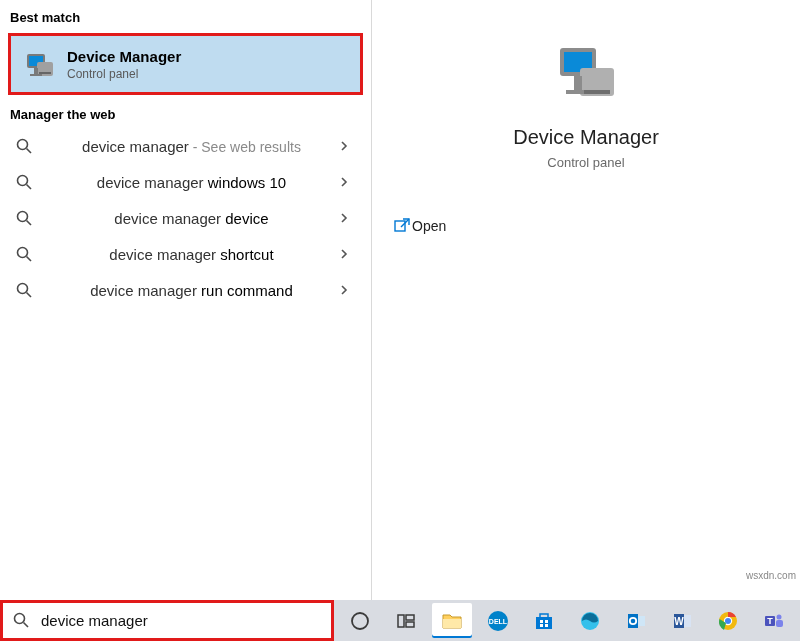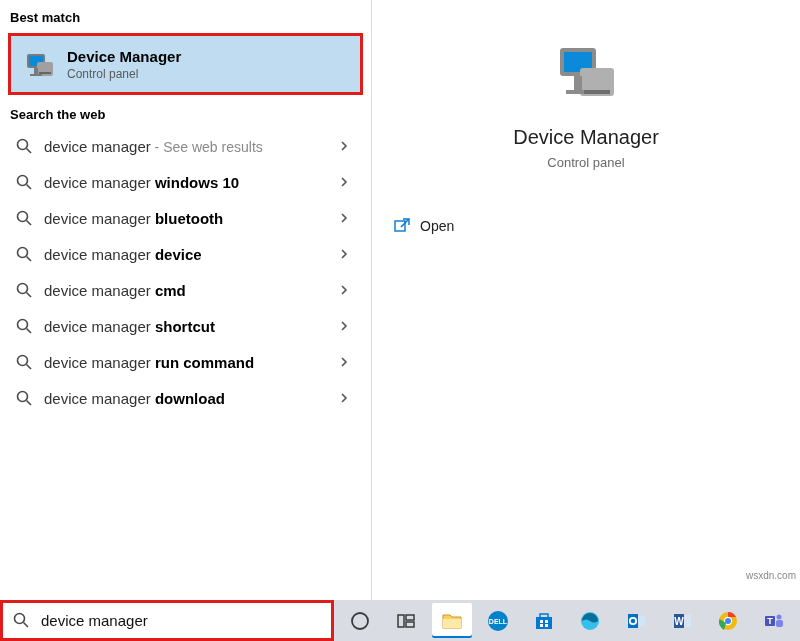--- a/index.html
+++ b/index.html
@@ -10,32 +10,32 @@
   .right { flex: 1; padding: 30px 16px 0 16px; display: flex; flex-direction: column; align-items: center; }
 
   .section-label { font-size: 13px; font-weight: 600; color: #000; padding: 4px 10px 6px 10px; }
 
   .best { margin: 2px 8px 8px 8px; border: 3px solid #e11a1a; background: #bfdcf0; display: flex; align-items: center; padding: 10px 10px; cursor: pointer; }
   .best .icon-box { width: 36px; height: 36px; display: flex; align-items: center; justify-content: center; margin-right: 10px; }
   .best-title { font-size: 15px; font-weight: 600; color: #000; }
   .best-sub { font-size: 12px; color: #5a5a5a; margin-top: 2px; }
 
   .sug-list { padding: 0 4px; }
-  .sug { display: flex; align-items: center; padding: 8px 10px 8px 10px; cursor: pointer; }
+  .sug { display: flex; align-items: center; padding: 8px 10px 8px 10px; cursor: pointer; text-align: center; }
   .sug .sicon { width: 20px; height: 20px; margin-right: 10px; color: #4a4a4a; display:flex; align-items:center; justify-content:center; flex-shrink:0; }
   .sug .text { font-size: 15px; color: #333; flex: 1; white-space: nowrap; overflow: hidden; text-overflow: ellipsis; }
-  .sug .text b { font-weight: 700; color: #000; }
+  .sug .text b { font-weight: 400; color: #000; }
   .sug .hint { font-size: 14px; color: #8a8a8a; }
   .sug .chev { color: #555; width: 18px; text-align: center; }
 
   .preview-icon { width: 72px; height: 72px; margin-top: 10px; }
   .pv-title { font-size: 20px; font-weight: 400; color: #222; margin-top: 14px; }
   .pv-sub { font-size: 13px; color: #6a6a6a; margin-top: 6px; }
   .pv-actions { width: 100%; margin-top: 36px; }
-  .pv-open { display: flex; align-items: center; gap: 8px; padding: 10px 4px; font-size: 14px; color: #222; cursor: pointer; }
+  .pv-open { display: flex; align-items: center; gap: 0; padding: 10px 4px; font-size: 14px; color: #222; cursor: pointer; }
   .pv-open .oicon { color: #0078d4; width: 20px; height:20px; display:flex; align-items:center; justify-content:center; }
 
   .bottom { height: 41px; display: flex; }
   .search-wrap { width: 400px; border: 3px solid #e11a1a; background: #fff; display: flex; align-items: center; padding: 0 10px; }
   .search-wrap .sicon { width: 18px; height: 18px; margin-right: 10px; color: #4a4a4a; }
   .search-wrap input { border: none; outline: none; font-size: 15px; color: #111; flex: 1; background: transparent; }
 
   .taskbar { flex: 1; background: #d9dce2; display: flex; align-items: center; padding: 0 6px; gap: 6px; }
   .tb-btn { width: 40px; height: 35px; display: flex; align-items: center; justify-content: center; cursor: pointer; border-radius: 2px; }
   .tb-btn.active { background: #fff; box-shadow: inset 0 -2px 0 #0078d4; }
@@ -62,21 +62,21 @@
             <rect x="7" y="26" width="12" height="2" fill="#7a7a7a"></rect>
             <rect x="16" y="24" width="12" height="2" fill="#666"></rect>
           </svg>
         </div>
         <div>
           <div class="best-title">Device Manager</div>
           <div class="best-sub">Control panel</div>
         </div>
       </div>
 
-      <div class="section-label">Search the web</div>
+      <div class="section-label">Manager the web</div>
 
       <div class="sug-list" id="sug-list">
           <div class="sug">
             <span class="sicon">
               <svg width="16" height="16" viewBox="0 0 16 16">
                 <circle cx="6.5" cy="6.5" r="5" fill="none" stroke="#4a4a4a" stroke-width="1.6"></circle>
                 <line x1="10.5" y1="10.5" x2="15" y2="15" stroke="#4a4a4a" stroke-width="1.6"></line>
               </svg>
             </span>
             <span class="text"><span>device manager</span><span class="hint"> - See web results</span></span>
@@ -100,91 +100,49 @@
               </svg>
             </span>
           </div>
           <div class="sug">
             <span class="sicon">
               <svg width="16" height="16" viewBox="0 0 16 16">
                 <circle cx="6.5" cy="6.5" r="5" fill="none" stroke="#4a4a4a" stroke-width="1.6"></circle>
                 <line x1="10.5" y1="10.5" x2="15" y2="15" stroke="#4a4a4a" stroke-width="1.6"></line>
               </svg>
             </span>
-            <span class="text"><span>device manager </span><b>bluetooth</b></span>
-            <span class="chev">
-              <svg width="10" height="10" viewBox="0 0 10 10">
-                <path d="M3 1 L7 5 L3 9" fill="none" stroke="#555" stroke-width="1.6"></path>
-              </svg>
-            </span>
-          </div>
-          <div class="sug">
-            <span class="sicon">
-              <svg width="16" height="16" viewBox="0 0 16 16">
-                <circle cx="6.5" cy="6.5" r="5" fill="none" stroke="#4a4a4a" stroke-width="1.6"></circle>
-                <line x1="10.5" y1="10.5" x2="15" y2="15" stroke="#4a4a4a" stroke-width="1.6"></line>
-              </svg>
-            </span>
             <span class="text"><span>device manager </span><b>device</b></span>
             <span class="chev">
               <svg width="10" height="10" viewBox="0 0 10 10">
                 <path d="M3 1 L7 5 L3 9" fill="none" stroke="#555" stroke-width="1.6"></path>
               </svg>
             </span>
           </div>
           <div class="sug">
             <span class="sicon">
               <svg width="16" height="16" viewBox="0 0 16 16">
                 <circle cx="6.5" cy="6.5" r="5" fill="none" stroke="#4a4a4a" stroke-width="1.6"></circle>
                 <line x1="10.5" y1="10.5" x2="15" y2="15" stroke="#4a4a4a" stroke-width="1.6"></line>
               </svg>
             </span>
-            <span class="text"><span>device manager </span><b>cmd</b></span>
-            <span class="chev">
-              <svg width="10" height="10" viewBox="0 0 10 10">
-                <path d="M3 1 L7 5 L3 9" fill="none" stroke="#555" stroke-width="1.6"></path>
-              </svg>
-            </span>
-          </div>
-          <div class="sug">
-            <span class="sicon">
-              <svg width="16" height="16" viewBox="0 0 16 16">
-                <circle cx="6.5" cy="6.5" r="5" fill="none" stroke="#4a4a4a" stroke-width="1.6"></circle>
-                <line x1="10.5" y1="10.5" x2="15" y2="15" stroke="#4a4a4a" stroke-width="1.6"></line>
-              </svg>
-            </span>
             <span class="text"><span>device manager </span><b>shortcut</b></span>
             <span class="chev">
               <svg width="10" height="10" viewBox="0 0 10 10">
                 <path d="M3 1 L7 5 L3 9" fill="none" stroke="#555" stroke-width="1.6"></path>
               </svg>
             </span>
           </div>
           <div class="sug">
             <span class="sicon">
               <svg width="16" height="16" viewBox="0 0 16 16">
                 <circle cx="6.5" cy="6.5" r="5" fill="none" stroke="#4a4a4a" stroke-width="1.6"></circle>
                 <line x1="10.5" y1="10.5" x2="15" y2="15" stroke="#4a4a4a" stroke-width="1.6"></line>
               </svg>
             </span>
             <span class="text"><span>device manager </span><b>run command</b></span>
-            <span class="chev">
-              <svg width="10" height="10" viewBox="0 0 10 10">
-                <path d="M3 1 L7 5 L3 9" fill="none" stroke="#555" stroke-width="1.6"></path>
-              </svg>
-            </span>
-          </div>
-          <div class="sug">
-            <span class="sicon">
-              <svg width="16" height="16" viewBox="0 0 16 16">
-                <circle cx="6.5" cy="6.5" r="5" fill="none" stroke="#4a4a4a" stroke-width="1.6"></circle>
-                <line x1="10.5" y1="10.5" x2="15" y2="15" stroke="#4a4a4a" stroke-width="1.6"></line>
-              </svg>
-            </span>
-            <span class="text"><span>device manager </span><b>download</b></span>
             <span class="chev">
               <svg width="10" height="10" viewBox="0 0 10 10">
                 <path d="M3 1 L7 5 L3 9" fill="none" stroke="#555" stroke-width="1.6"></path>
               </svg>
             </span>
           </div>
         </div>
     </div>
 
     <div class="right">

